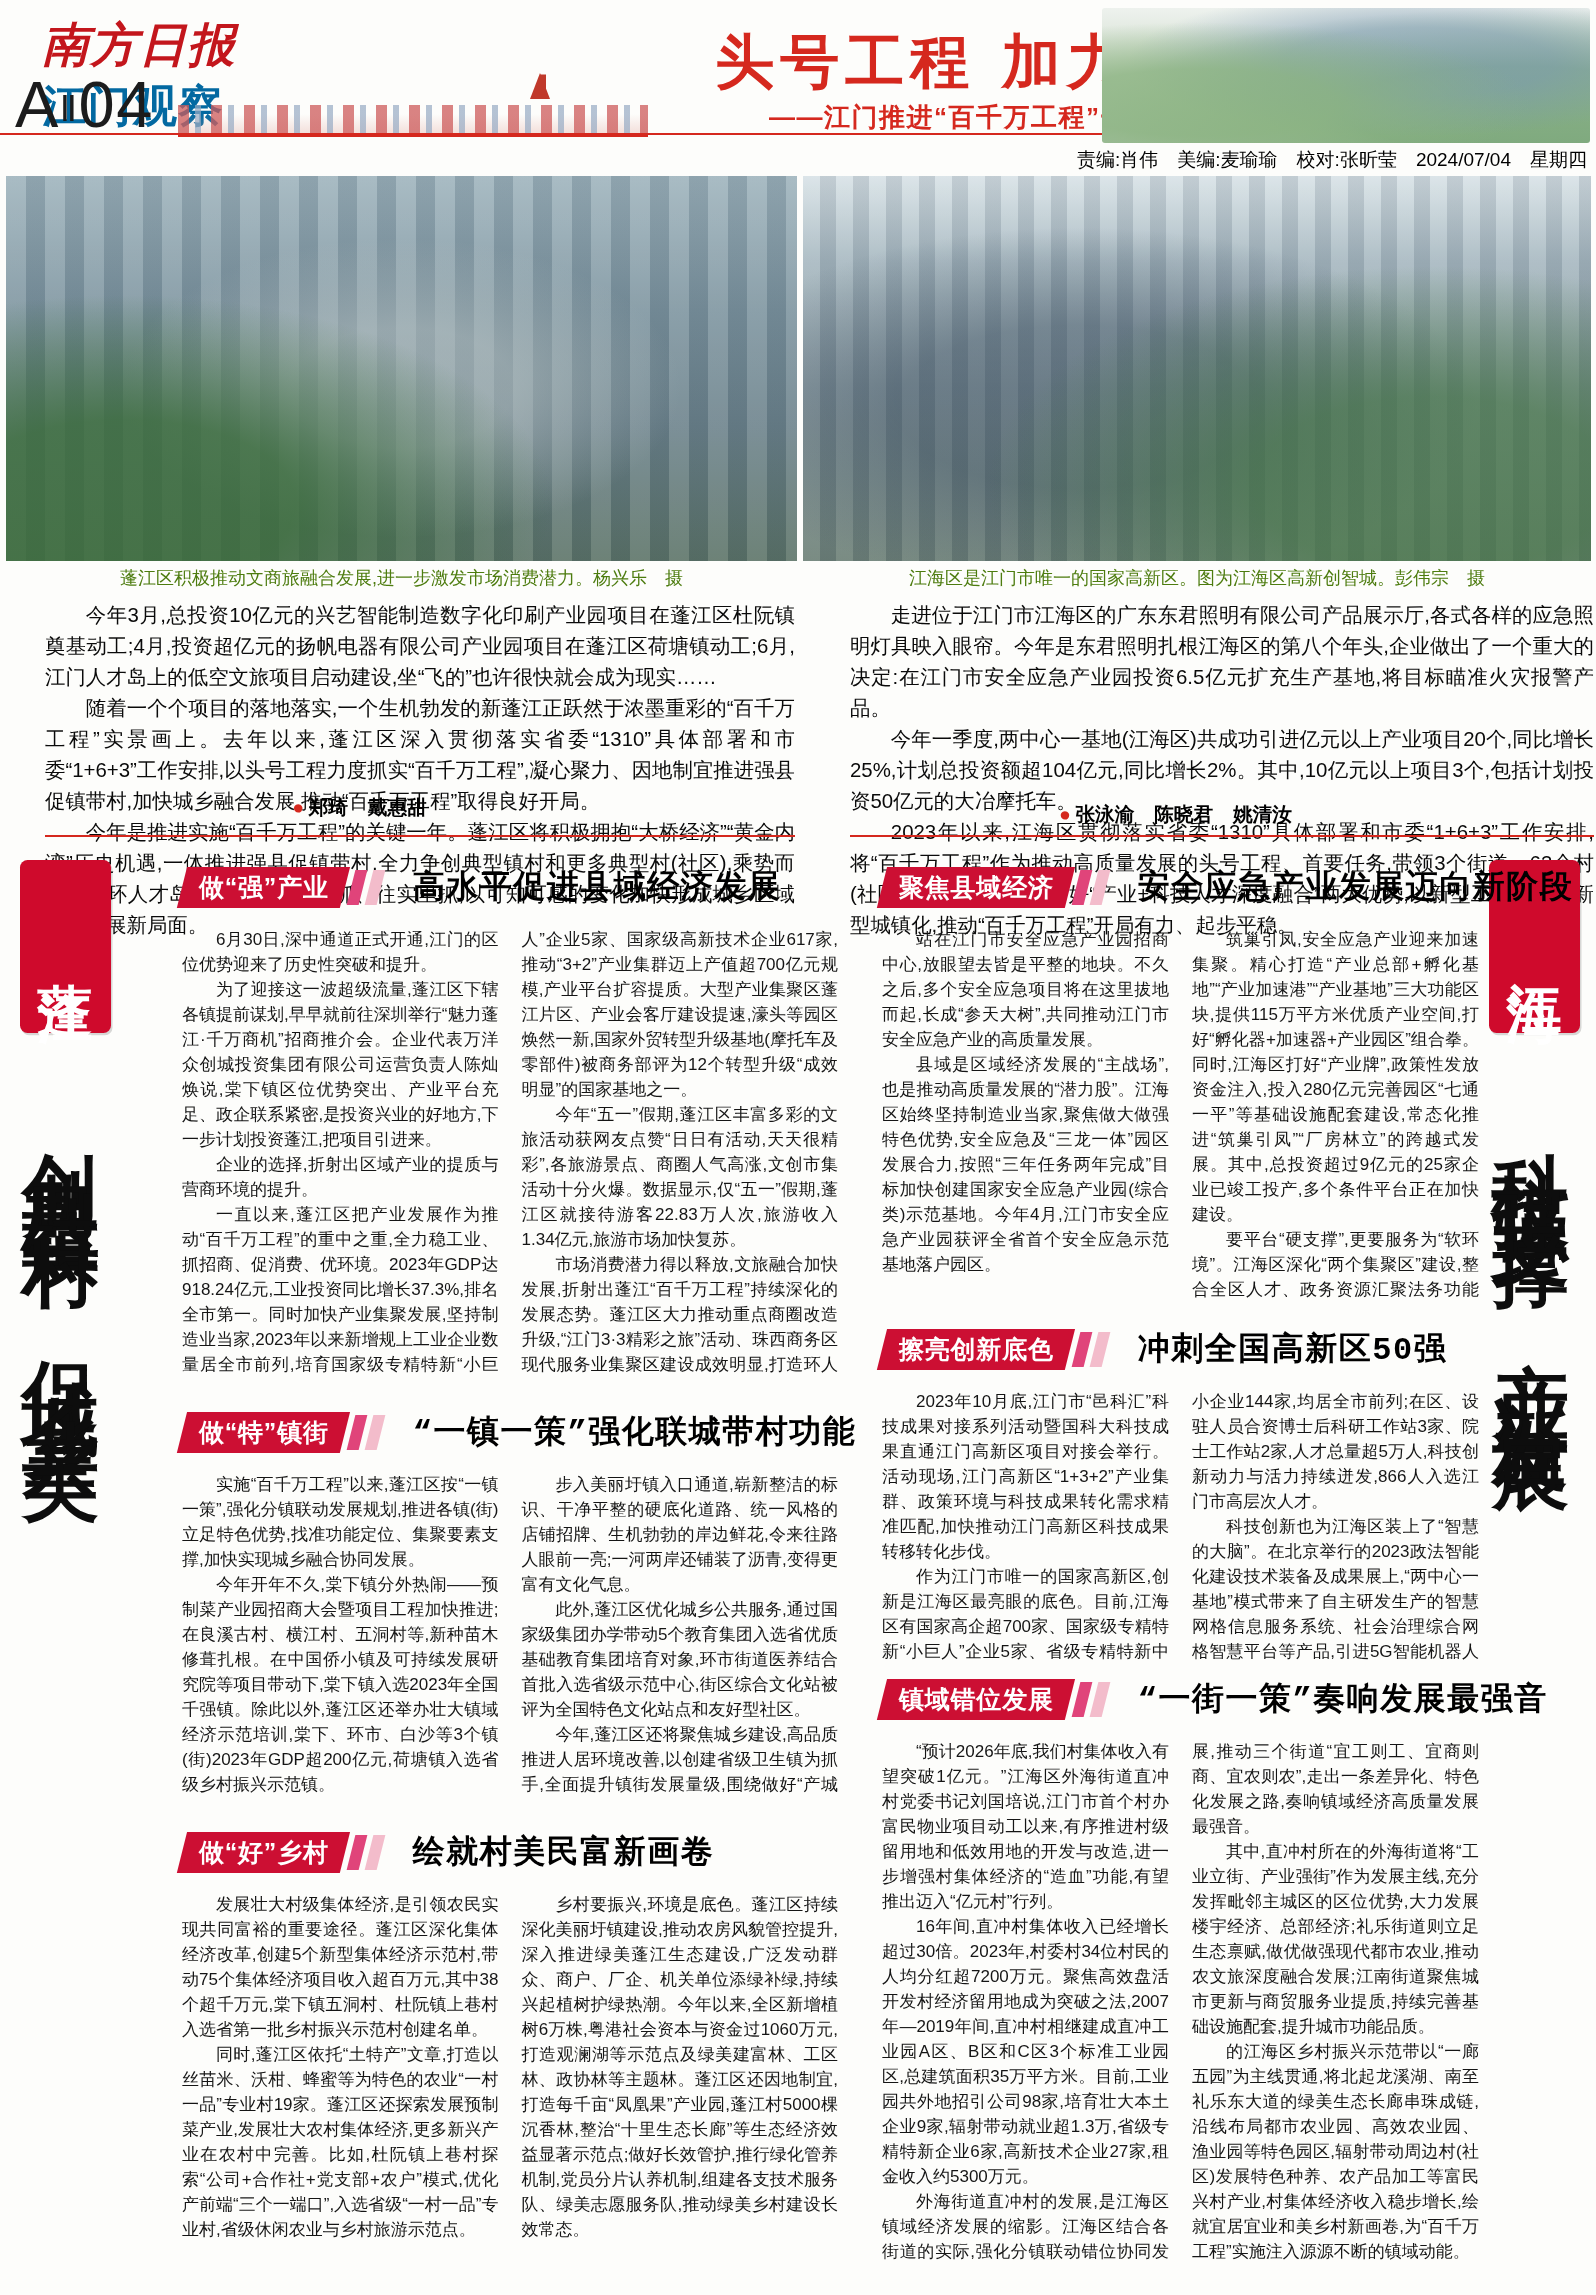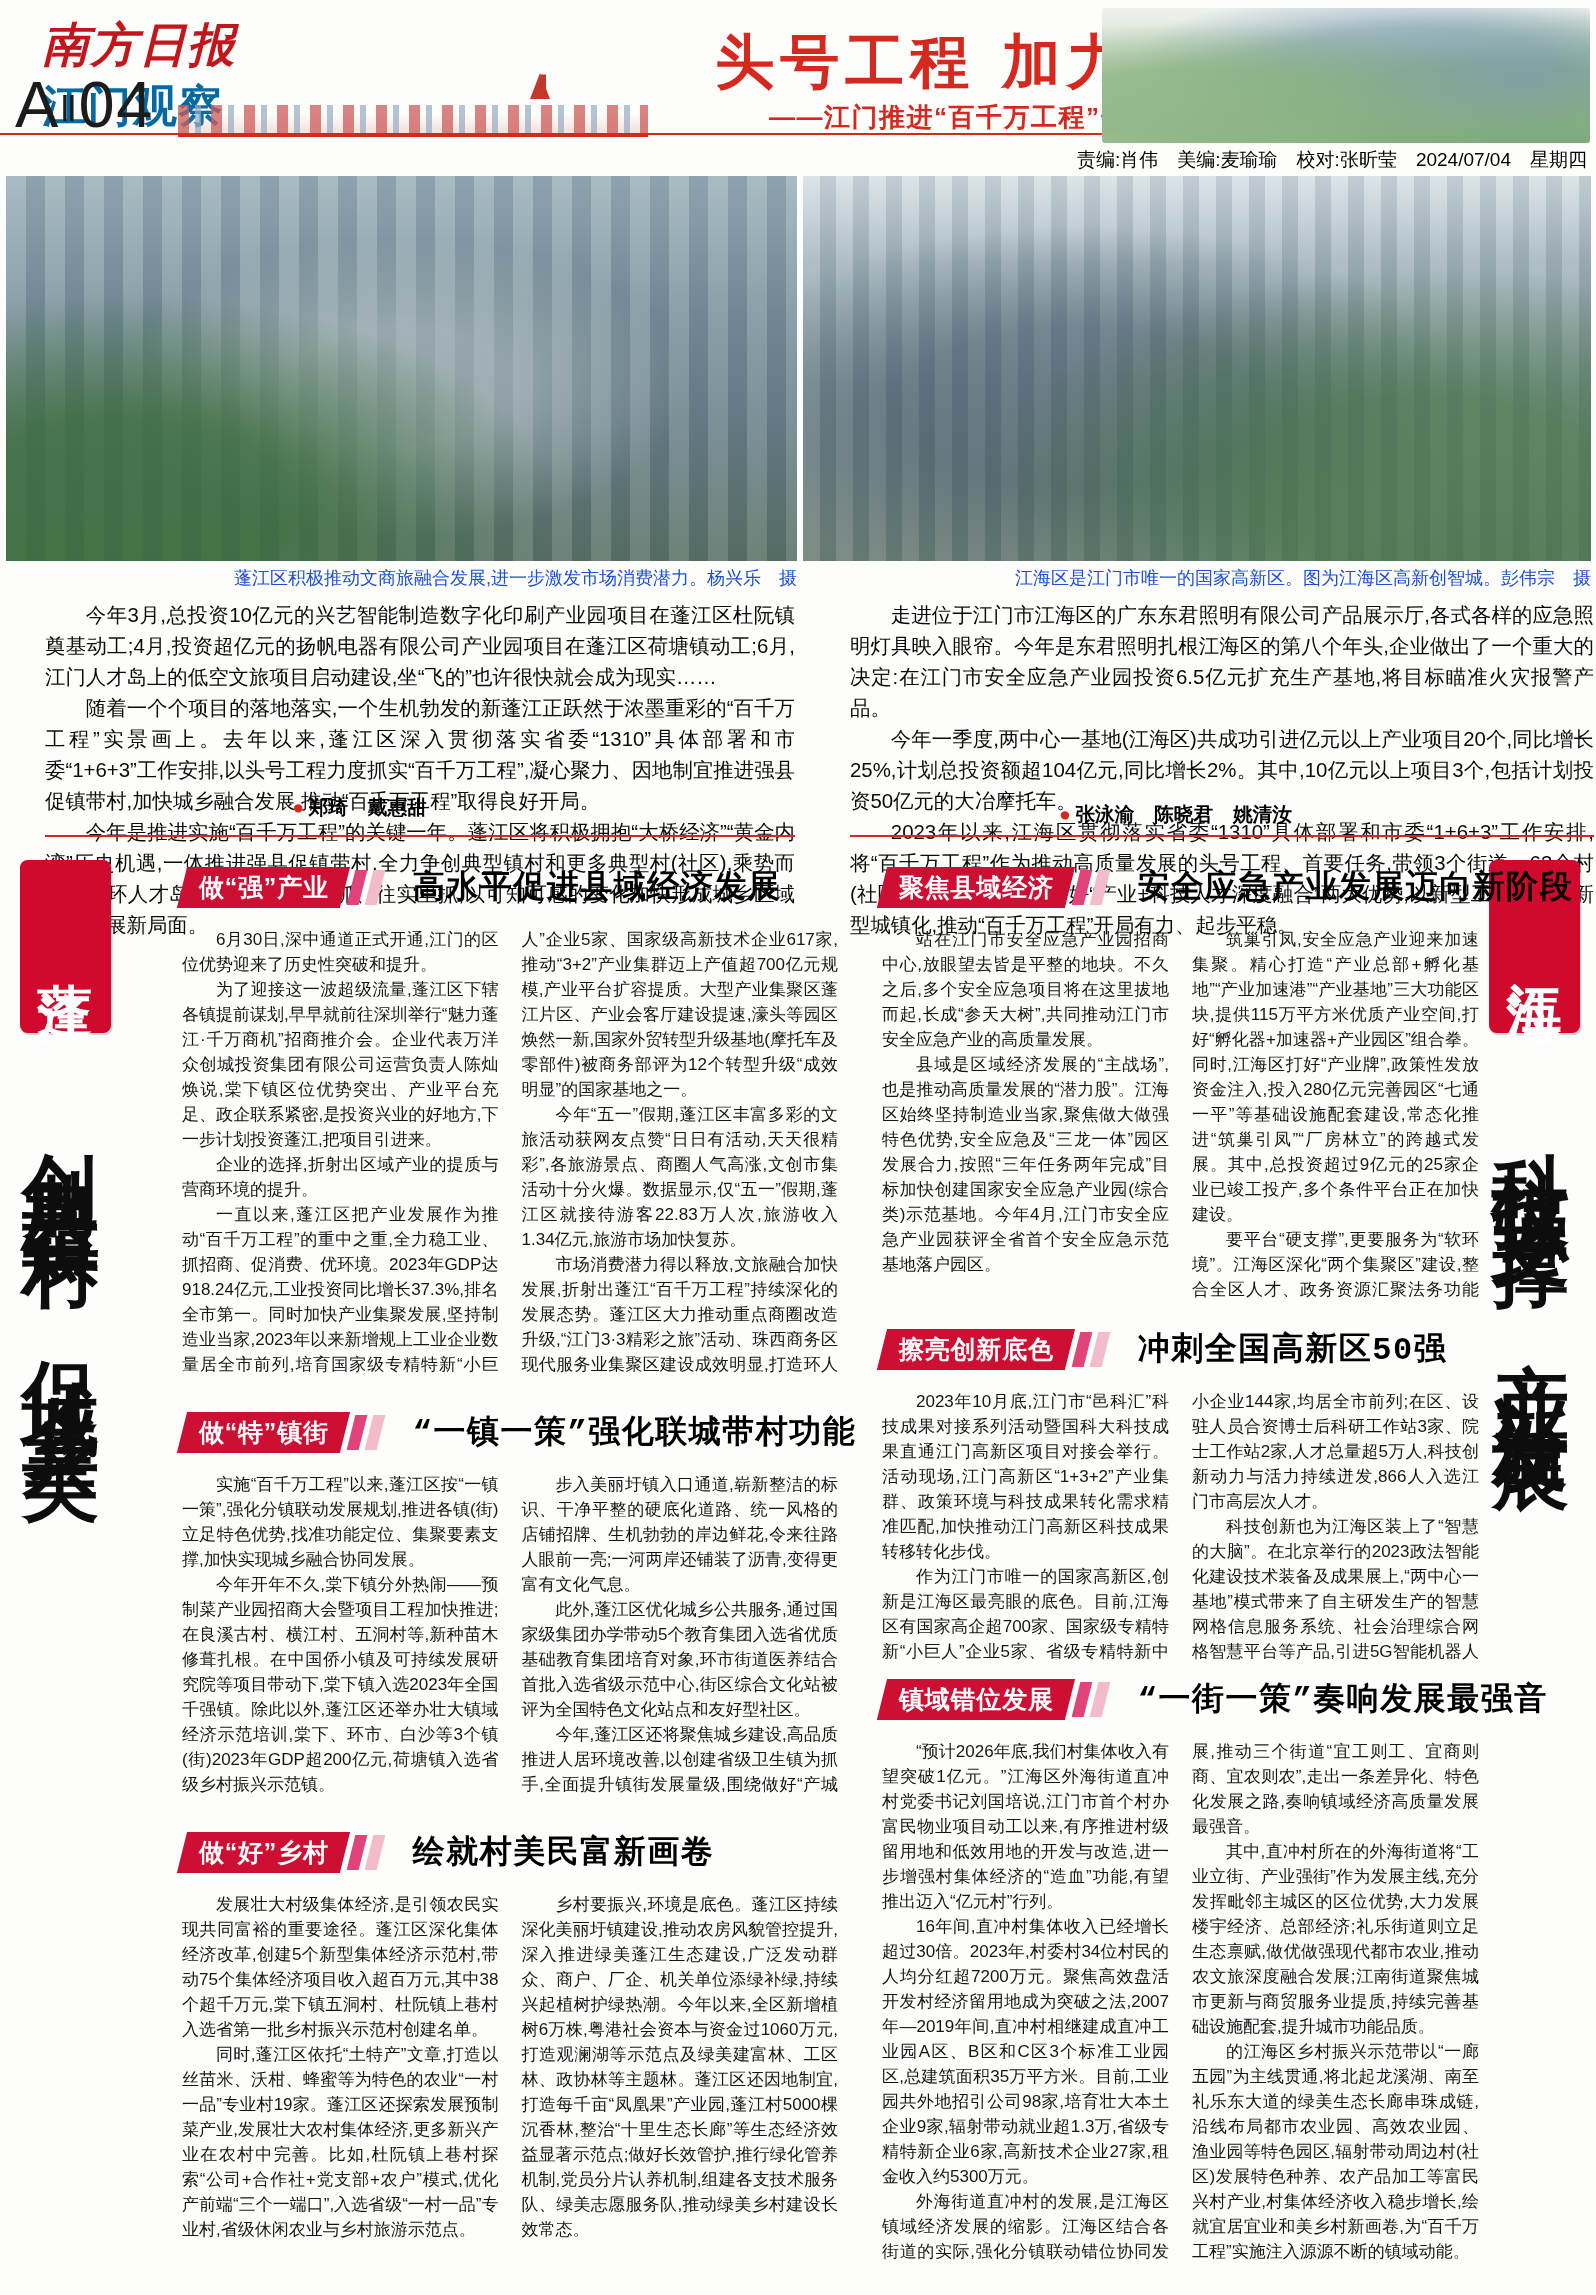--- a/index.html
+++ b/index.html
@@ -35,21 +35,21 @@
   .photo-left-bg{width:100%;height:100%;background:
      radial-gradient(ellipse at 15% 85%,rgba(60,110,60,.8) 0 18%,rgba(0,0,0,0) 45%),
      radial-gradient(ellipse at 50% 55%,rgba(190,200,200,.5) 0 20%,rgba(0,0,0,0) 50%),
      repeating-linear-gradient(90deg,rgba(255,255,255,.10) 0 19.7px,rgba(20,40,60,.12) 19.7px 39px),
      linear-gradient(180deg,#9fb4bd 0,#7e95a0 35%,#6d838c 65%,#5d7468 100%);}
   .photo-right-bg{width:100%;height:100%;background:
      radial-gradient(ellipse at 80% 80%,rgba(70,120,70,.65) 0 20%,rgba(0,0,0,0) 50%),
      radial-gradient(ellipse at 35% 60%,rgba(40,60,80,.35) 0 25%,rgba(0,0,0,0) 55%),
      repeating-linear-gradient(90deg,rgba(255,255,255,.08) 0 16.7px,rgba(30,45,65,.12) 16.7px 33px),
      linear-gradient(180deg,#d9e3e7 0,#a9bac2 22%,#87989f 55%,#6f8279 100%);}
-  .caption{font-size:18px;color:#1d4ed8;display:flex;justify-content:flex-end;align-items:baseline;}
+  .caption{font-size:18px;color:#4d7c0f;display:flex;justify-content:center;align-items:baseline;}
   
   .intro{font-size:20.4px;line-height:31px;font-weight:500;text-align:justify;color:#0a0a0a;}
   .intro p{margin:0;text-indent:2em;}
   .byline{font-size:19.7px;font-weight:700;color:#000;text-align:center;}
   .byline .dot{color:#d5281e;margin-right:4.5px;}
   
   .side-badge{background:#cf0a2c;border-radius:7.6px;box-shadow:1.5px 2.3px 0 rgba(0,0,0,.15);
       color:#fff;writing-mode:vertical-rl;text-orientation:upright;
       font-weight:900;font-size:55px;letter-spacing:7.6px;
       display:flex;align-items:center;justify-content:center;font-family:"DejaVu Serif",serif;}

